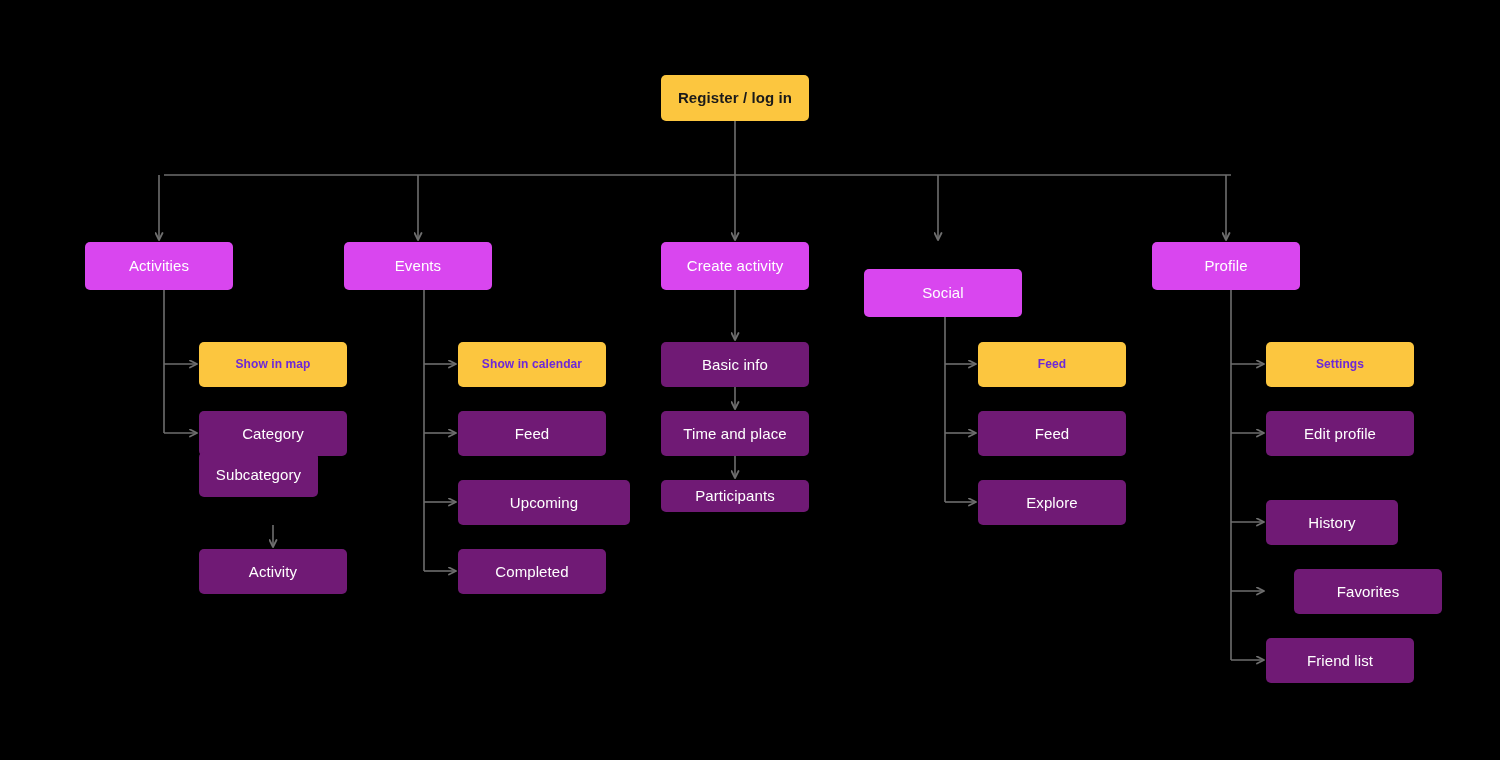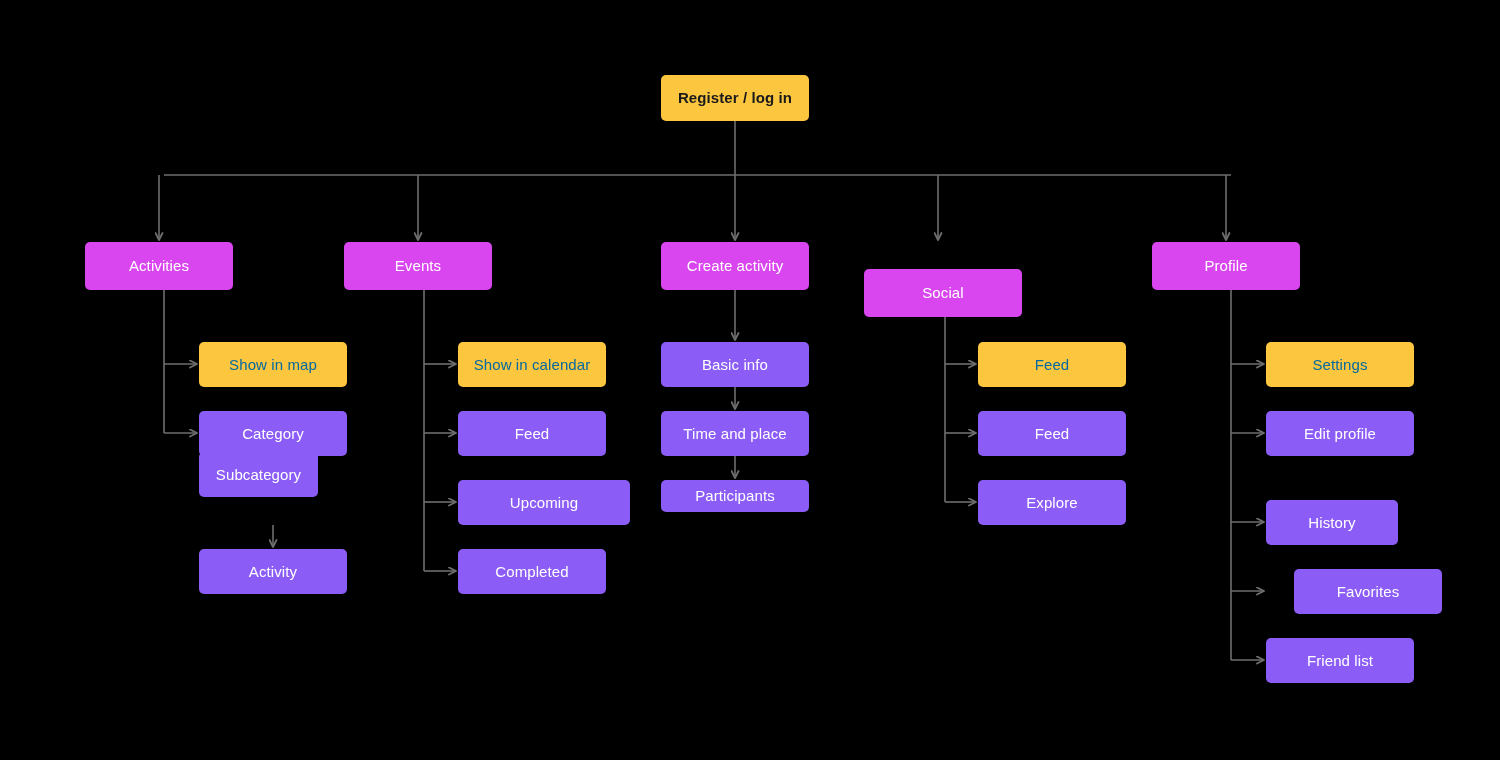--- a/index.html
+++ b/index.html
@@ -51,26 +51,26 @@
     font-weight: 600;
   }
   .node.section {
     background: #d946ef;
     color: #FFFFFF;
     font-size: 15px;
     font-weight: 400;
   }
   .node.accent {
     background: #FCC63F;
-    color: #0369a1;
-    font-size: 15px;
-    font-weight: 400;
+    color: #6d28d9;
+    font-size: 12px;
+    font-weight: 700;
   }
   .node.leaf {
-    background: #8b5cf6;
+    background: #701a75;
     color: #FFFFFF;
     font-size: 15px;
     font-weight: 400;
   }
 </style>
 </head>
 <body>
 
 <div id="canvas">
 

